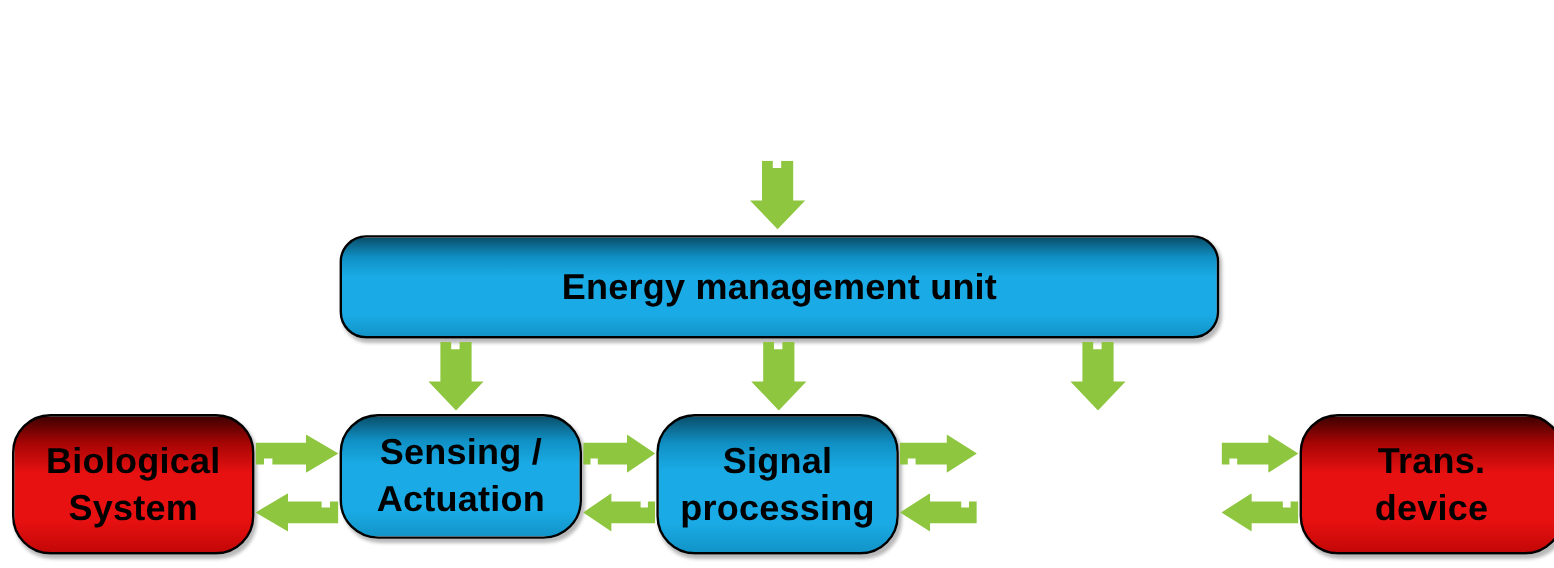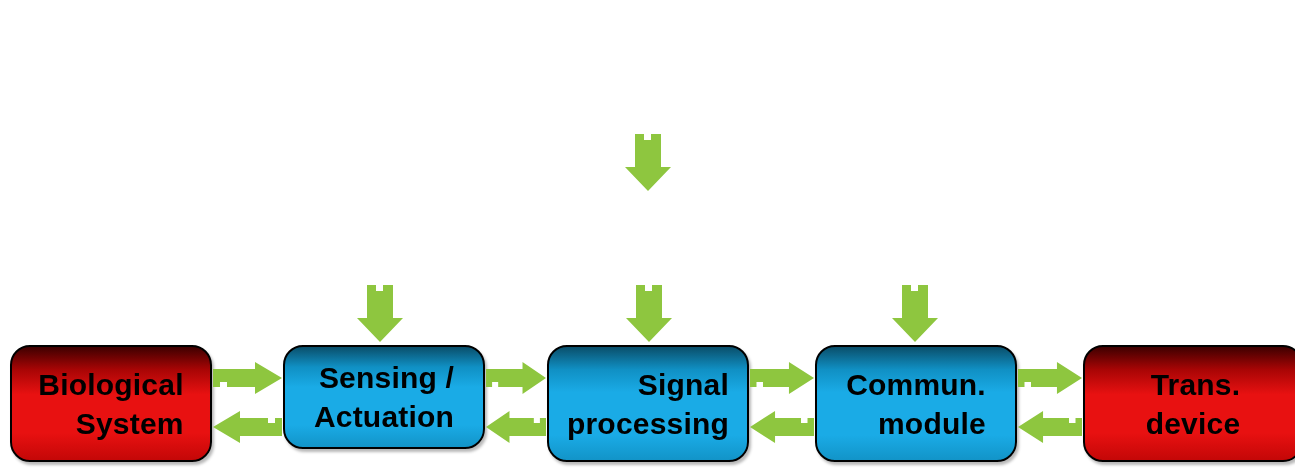--- a/index.html
+++ b/index.html
@@ -44,39 +44,42 @@
   .node.red {
     background: linear-gradient(180deg,
       var(--box-red-top, #3f0000) 0%,
       #a80505 20%,
       var(--box-red-main, #e81111) 42%,
       var(--box-red-main, #e81111) 76%,
       var(--box-red-bottom, #c40707) 100%);
   }
   .node.r20 { border-radius: 20px; }
   .node.r22 { border-radius: 22px; }
-  .node.r24 { border-radius: 20px; text-align: right; }
+  .node.r24 { border-radius: 32px; }
   .arrow {
     position: absolute;
     display: block;
   }
   .arrow polygon {
     fill: var(--arrow-green, #8ec63f);
   }
 </style>
 </head>
 <body>
 
 <div class="stage">
 
 
   <svg class="arrow" style="left:625px; top:134px;" width="46" height="57" viewBox="0 0 46 57" preserveAspectRatio="none">
     <polygon points="10,0 19,0 19,6 26,6 26,0 36,0 36,33 46,33 23,57 0,33 10,33"></polygon>
   </svg>
 
+  <div class="node blue r22" style="left:283px; top:196px; width:733px; height:86px;">
+    <span class="node-label">Energy management unit</span>
+  </div>
 
   <svg class="arrow" style="left:357px; top:285px;" width="46" height="57" viewBox="0 0 46 57" preserveAspectRatio="none">
     <polygon points="10,0 19,0 19,6 26,6 26,0 36,0 36,33 46,33 23,57 0,33 10,33"></polygon>
   </svg>
   <svg class="arrow" style="left:626px; top:285px;" width="46" height="57" viewBox="0 0 46 57" preserveAspectRatio="none">
     <polygon points="10,0 19,0 19,6 26,6 26,0 36,0 36,33 46,33 23,57 0,33 10,33"></polygon>
   </svg>
   <svg class="arrow" style="left:892px; top:285px;" width="46" height="57" viewBox="0 0 46 57" preserveAspectRatio="none">
     <polygon points="10,0 19,0 19,6 26,6 26,0 36,0 36,33 46,33 23,57 0,33 10,33"></polygon>
   </svg>
@@ -89,24 +92,20 @@
   <div class="node blue r24" style="left:283px; top:345px; width:202px; height:104px;">
     <span class="node-label">Sensing /
 Actuation</span>
   </div>
 
   <div class="node blue r24" style="left:547px; top:345px; width:202px; height:117px;">
     <span class="node-label">Signal
 processing</span>
   </div>
 
-  <div class="node blue r24" style="left:815px; top:345px; width:202px; height:117px;">
-    <span class="node-label">Commun.
-module</span>
-  </div>
 
   <div class="node red r24" style="left:1083px; top:345px; width:220px; height:117px;">
     <span class="node-label">Trans.
 device</span>
   </div>
 
   <svg class="arrow" style="left:213px; top:362px;" width="69" height="32" viewBox="0 0 69 32" preserveAspectRatio="none">
     <polygon points="0,7 42,7 42,0 69,16 42,32 42,25 14,25 14,20 7,20 7,25 0,25"></polygon>
   </svg>
   <svg class="arrow" style="left:213px; top:411px;" width="69" height="32" viewBox="0 0 69 32" preserveAspectRatio="none">

